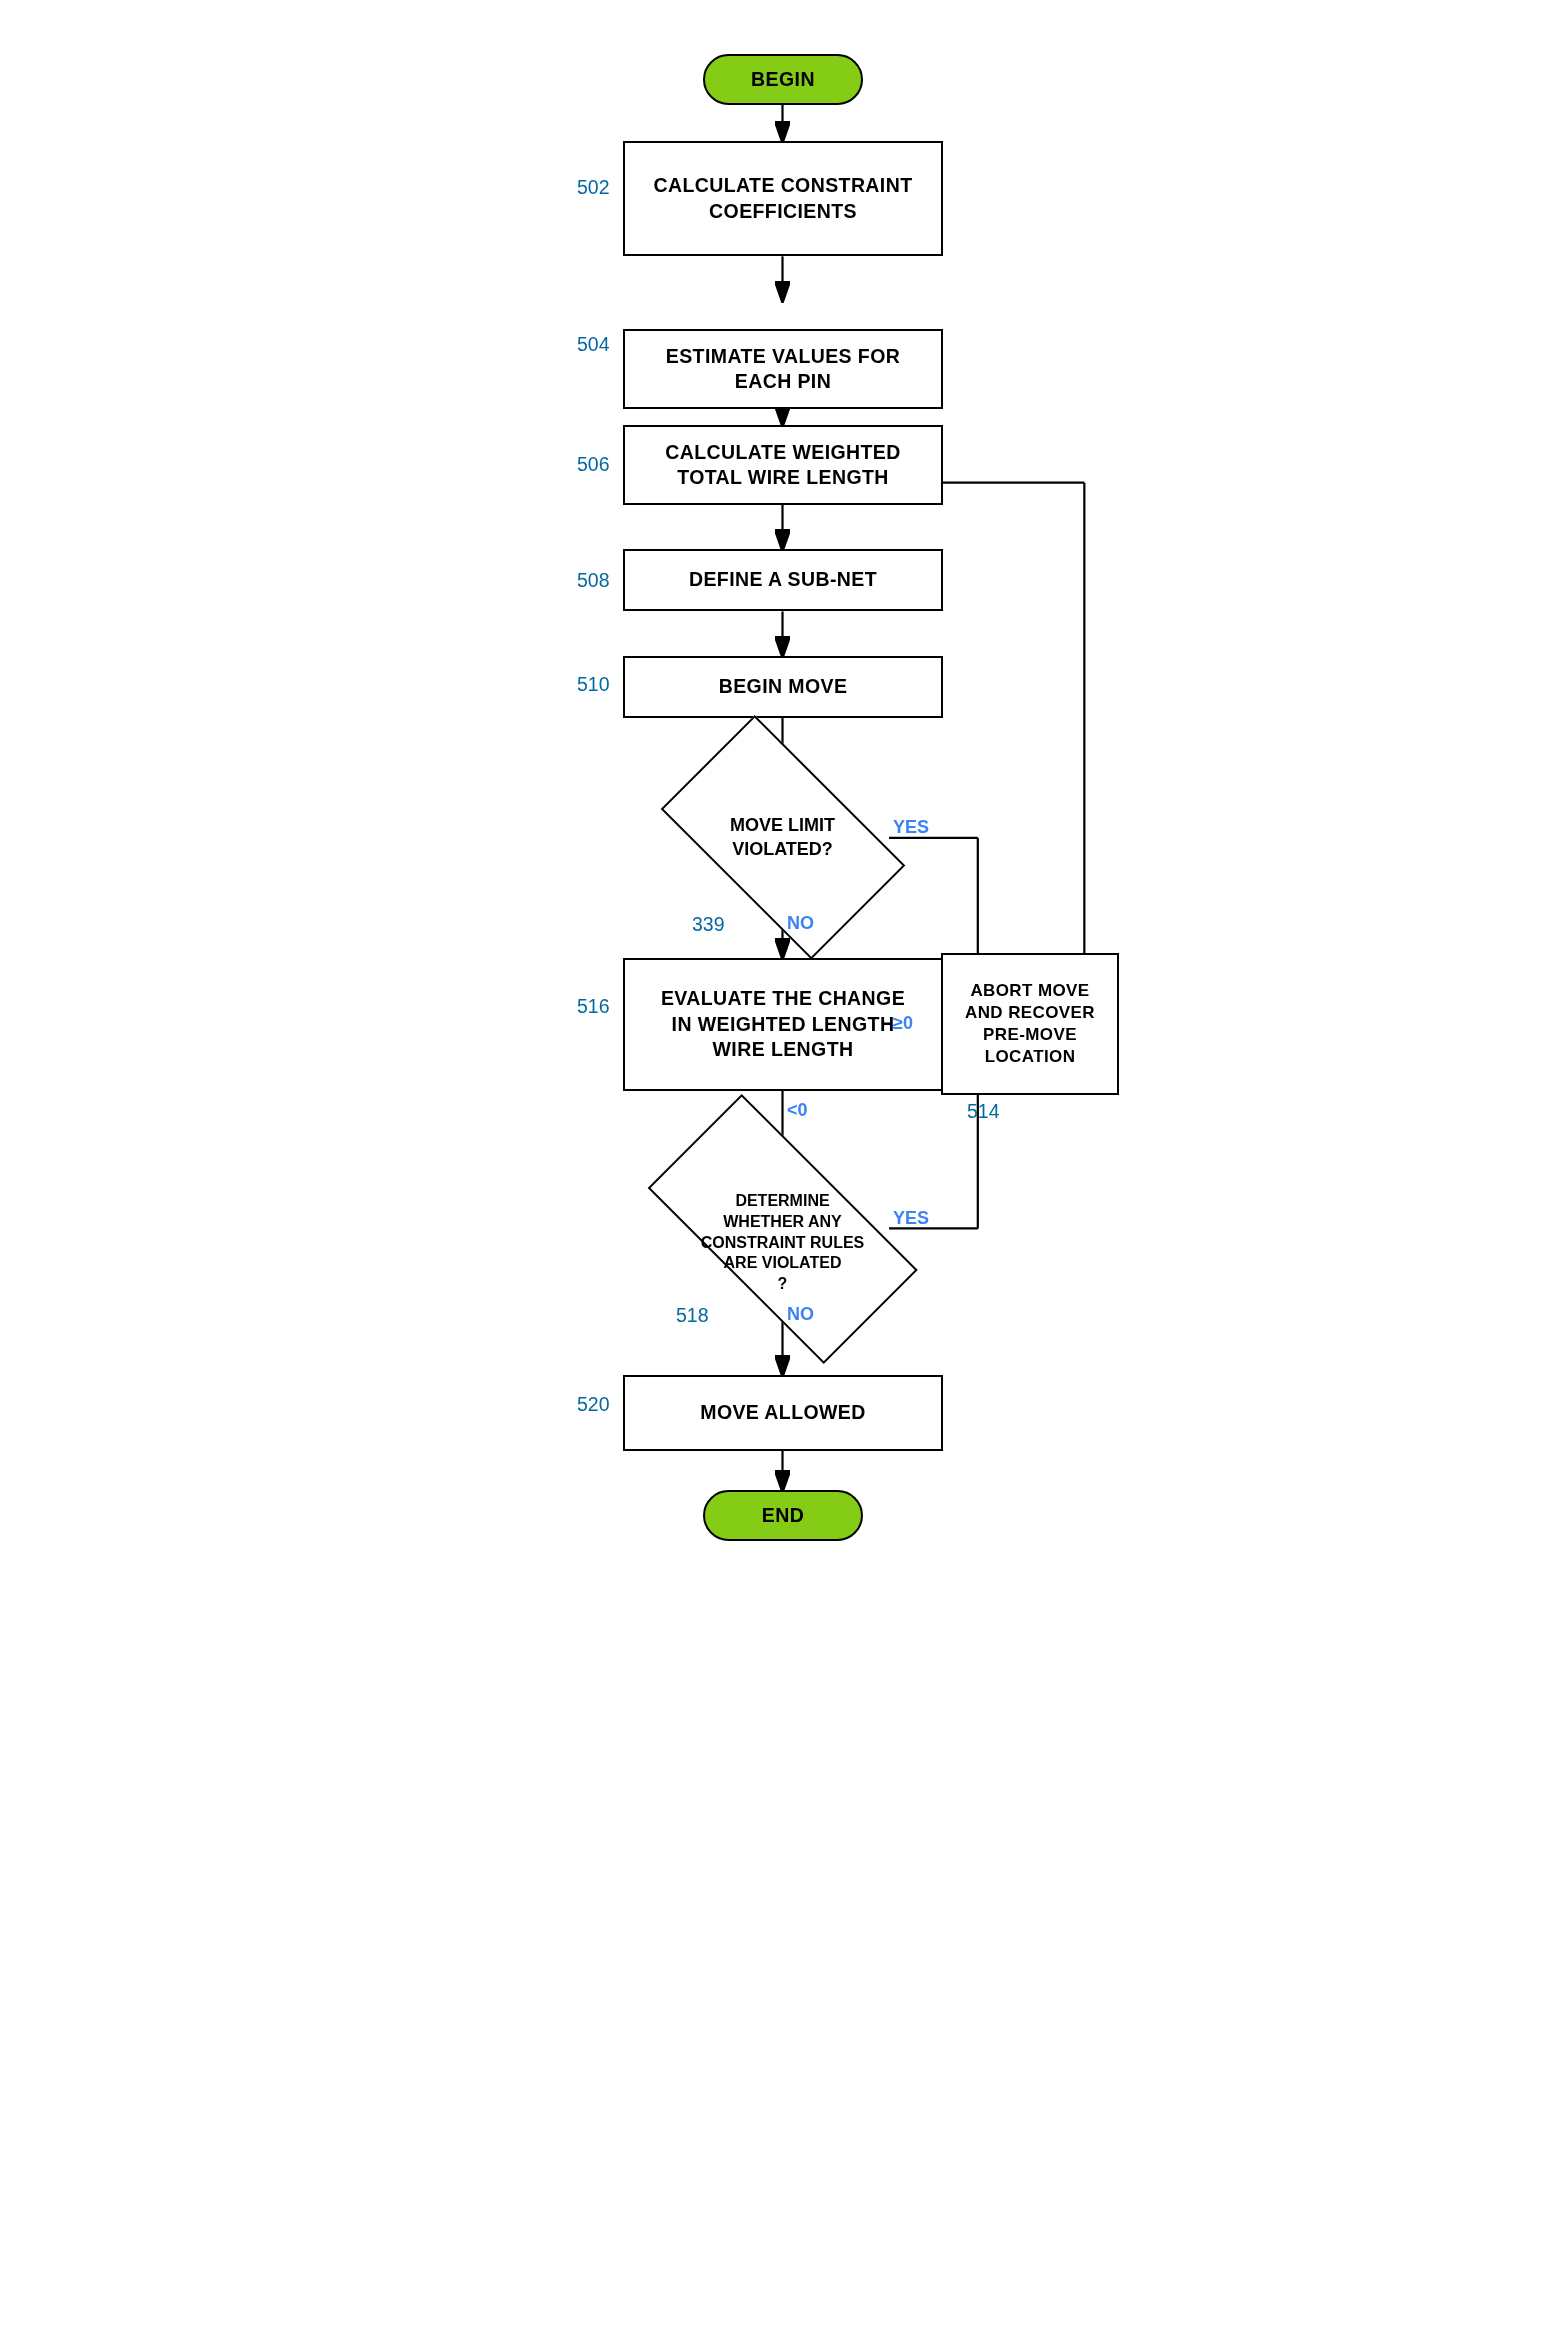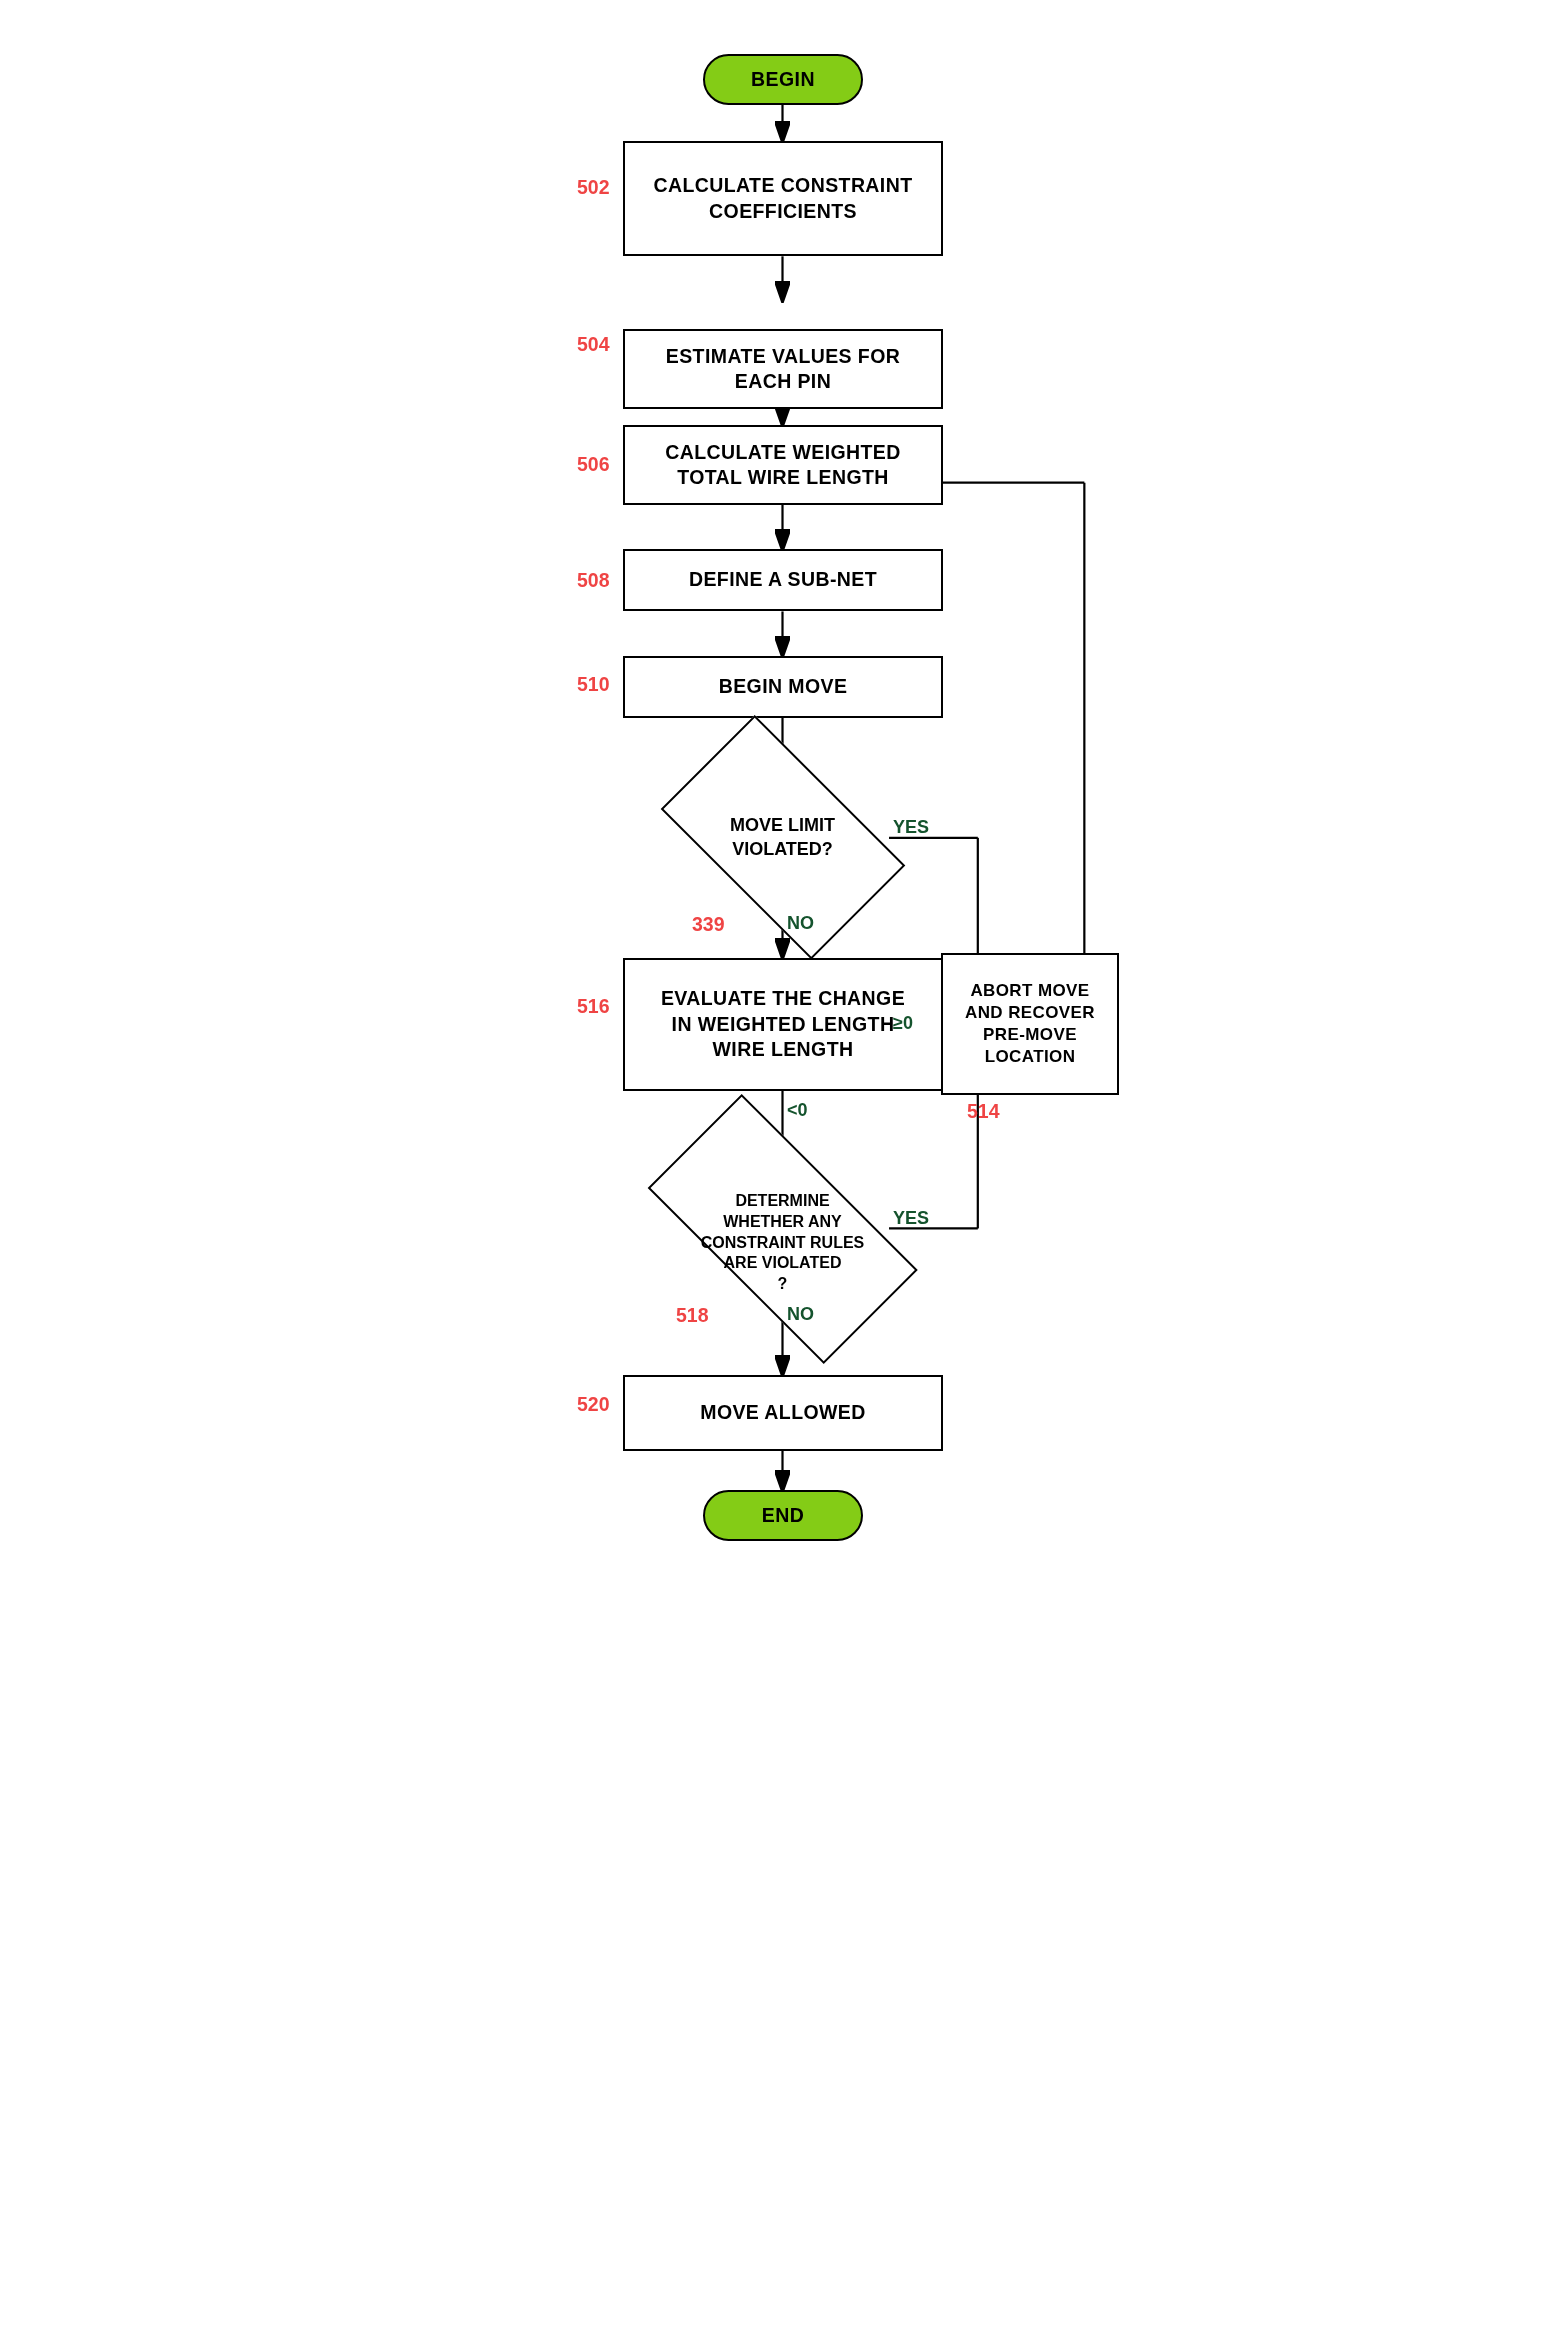--- a/index.html
+++ b/index.html
@@ -34,22 +34,22 @@
       border-radius: 36px;
       background: #84cc16;
     }
     .fc-rect {
       border: 2.7px solid #000;
       background: #fff;
     }
     .fc-label {
       position: absolute;
       font-size: 19.5px;
-      font-weight: bold;
-      color: #ef4444;
+      font-weight: normal;
+      color: #0369a1;
     }
     svg.arrows {
       position: absolute;
       top: 0;
       left: 0;
       width: 100%;
       height: 100%;
       overflow: visible;
     }
     svg.arrows line, svg.arrows path, svg.arrows polyline {
@@ -58,21 +58,21 @@
       fill: none;
     }
     svg.arrows polygon {
       fill: #000;
       stroke: #000;
     }
     .arrow-label {
       position: absolute;
       font-size: 18px;
       font-weight: bold;
-      color: #14532d;
+      color: #3b82f6;
     }
   </style>
 </head>
 <body>
 
 <div class="flowchart" style="position:relative; width:799px; height:2273px;">
 
   <svg class="arrows" style="position:absolute;top:0;left:0;width:799px;height:2273px;overflow:visible;" viewBox="0 0 900 2560" width="799" height="2273">
     <defs>
       <marker id="arr" markerWidth="10" markerHeight="7" refX="9" refY="3.5" orient="auto">

